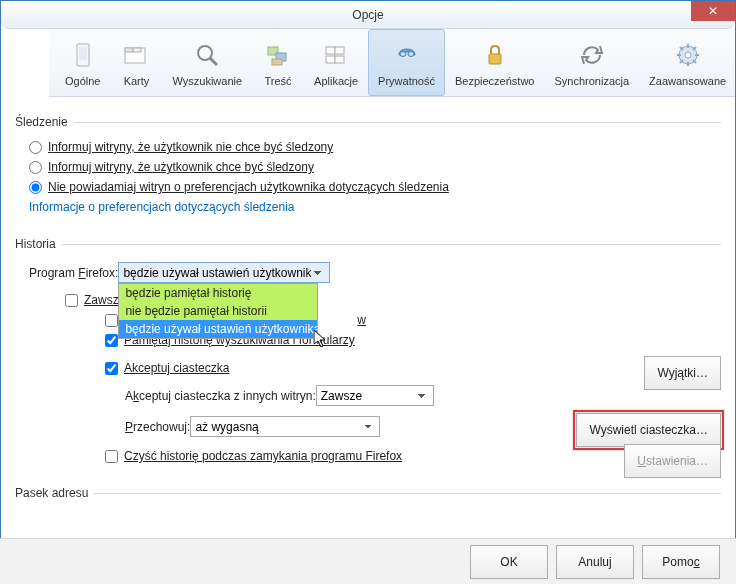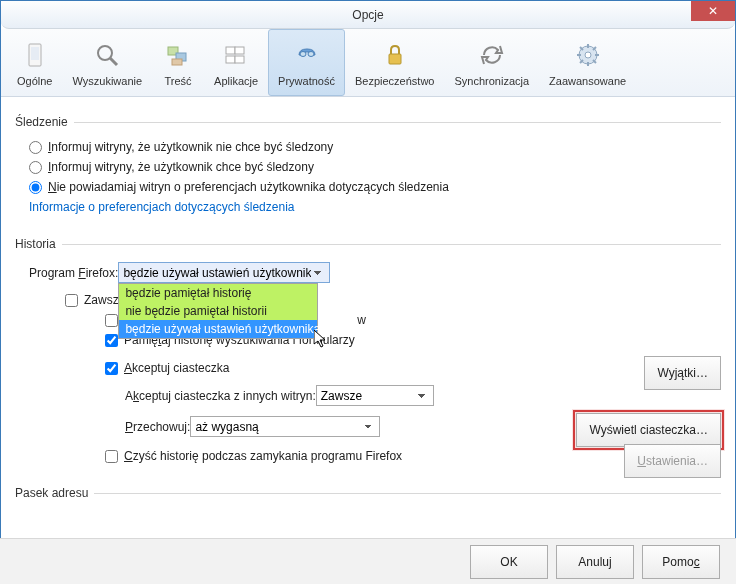--- a/index.html
+++ b/index.html
@@ -2,34 +2,34 @@
 <html><head>
 <meta charset="utf-8">
 <style>
   * { box-sizing: border-box; margin: 0; padding: 0; font-family: "Segoe UI", Tahoma, sans-serif; font-size: 12px; }
   body { background: #fff; width: 736px; height: 584px; overflow: hidden; border: 1px solid #3a7ab8; }
   
   .titlebar { height: 28px; background: linear-gradient(#fdfefe, #e8eff7); display: flex; align-items: center; position: relative; border-bottom: 1px solid #d0d8e0; border-radius: 8px; }
   .titlebar-title { position: absolute; left: 50%; transform: translateX(-50%); color: #333; }
   .close-btn { position: absolute; right: 0; top: 0; width: 44px; height: 20px; background: #c75050; color: #fff; display: flex; align-items: center; justify-content: center; font-size: 11px; cursor: default; }
   
-  .toolbar { height: 68px; background: linear-gradient(#fbfcfd, #eef3f9); border-bottom: 1px solid #cfd8e3; display: flex; padding: 0 6px; }
+  .toolbar { height: 68px; background: linear-gradient(#fbfcfd, #eef3f9); border-bottom: 1px solid #cfd8e3; display: flex; padding: 0 6px; margin-left: 48px; }
   .tool-item { display: flex; flex-direction: column; align-items: center; justify-content: center; padding: 4px 10px; gap: 4px; color: #333; cursor: default; }
   .tool-item.active { background: linear-gradient(#dbe9f7, #c9def2); border: 1px solid #a8c4e0; border-radius: 3px; padding: 3px 9px; }
   .tool-icon { width: 32px; height: 32px; display: flex; align-items: center; justify-content: center; }
   .tool-label { font-size: 11px; white-space: nowrap; }
   
   .content { padding: 8px 14px; }
   
   fieldset { border: 1px solid #d8d8d8; border-left: none; border-right: none; border-bottom: none; padding: 8px 0 10px 0; margin-top: 10px; position: relative; }
   fieldset legend { color: #333; padding-right: 6px; font-size: 12px; }
   
   .radio-row, .check-row { display: flex; align-items: center; gap: 6px; padding: 3px 0 3px 14px; }
   .radio-row input, .check-row input { margin: 0; }
-  .radio-row label, .check-row label { color: #222; }
+  .radio-row label, .check-row label { color: #222; text-decoration: underline; }
   .link { color: #0066cc; padding: 3px 0 3px 14px; display: inline-block; cursor: pointer; }
   
   .history-body { padding-left: 14px; }
   .row { display: flex; align-items: center; gap: 0; padding: 3px 0; }
   .label { color: #222; }
   
   select { height: 21px; border: 1px solid #a9a9a9; background: #fff; padding: 0 18px 0 4px; font-size: 12px; appearance: none; background-image: linear-gradient(45deg, transparent 50%, #555 50%), linear-gradient(135deg, #555 50%, transparent 50%); background-position: calc(100% - 11px) 8px, calc(100% - 7px) 8px; background-size: 4px 4px, 4px 4px; background-repeat: no-repeat; }
   select.blue { background-color: #e7eefb; border-color: #7aa7d9; }
   
   .indent1 { padding-left: 36px; }
@@ -64,20 +64,30 @@
 
 <div class="toolbar">
   <div class="tool-item">
     <span class="tool-icon">
         <svg width="28" height="28">
           <rect x="8" y="3" width="12" height="22" rx="1" fill="#f6f6f6" stroke="#b0b0b0"></rect>
           <rect x="10" y="6" width="8" height="13" fill="#e6ecf4"></rect>
         </svg>
       </span>
     <span class="tool-label">Ogólne</span>
+  </div>
+  <div class="tool-item">
+    <span class="tool-icon">
+        <svg width="28" height="28">
+          <rect x="3" y="7" width="20" height="15" fill="#fff" stroke="#b0b0b0"></rect>
+          <rect x="3" y="7" width="8" height="4" fill="#dfe8f2" stroke="#b0b0b0"></rect>
+          <rect x="11" y="7" width="8" height="4" fill="#f0f0f0" stroke="#b0b0b0"></rect>
+        </svg>
+      </span>
+    <span class="tool-label">Karty</span>
   </div>
   <div class="tool-item">
     <span class="tool-icon">
         <svg width="28" height="28">
           <circle cx="12" cy="12" r="7" fill="none" stroke="#888" stroke-width="2"></circle>
           <line x1="17" y1="17" x2="24" y2="24" stroke="#888" stroke-width="3"></line>
         </svg>
       </span>
     <span class="tool-label">Wyszukiwanie</span>
   </div>

